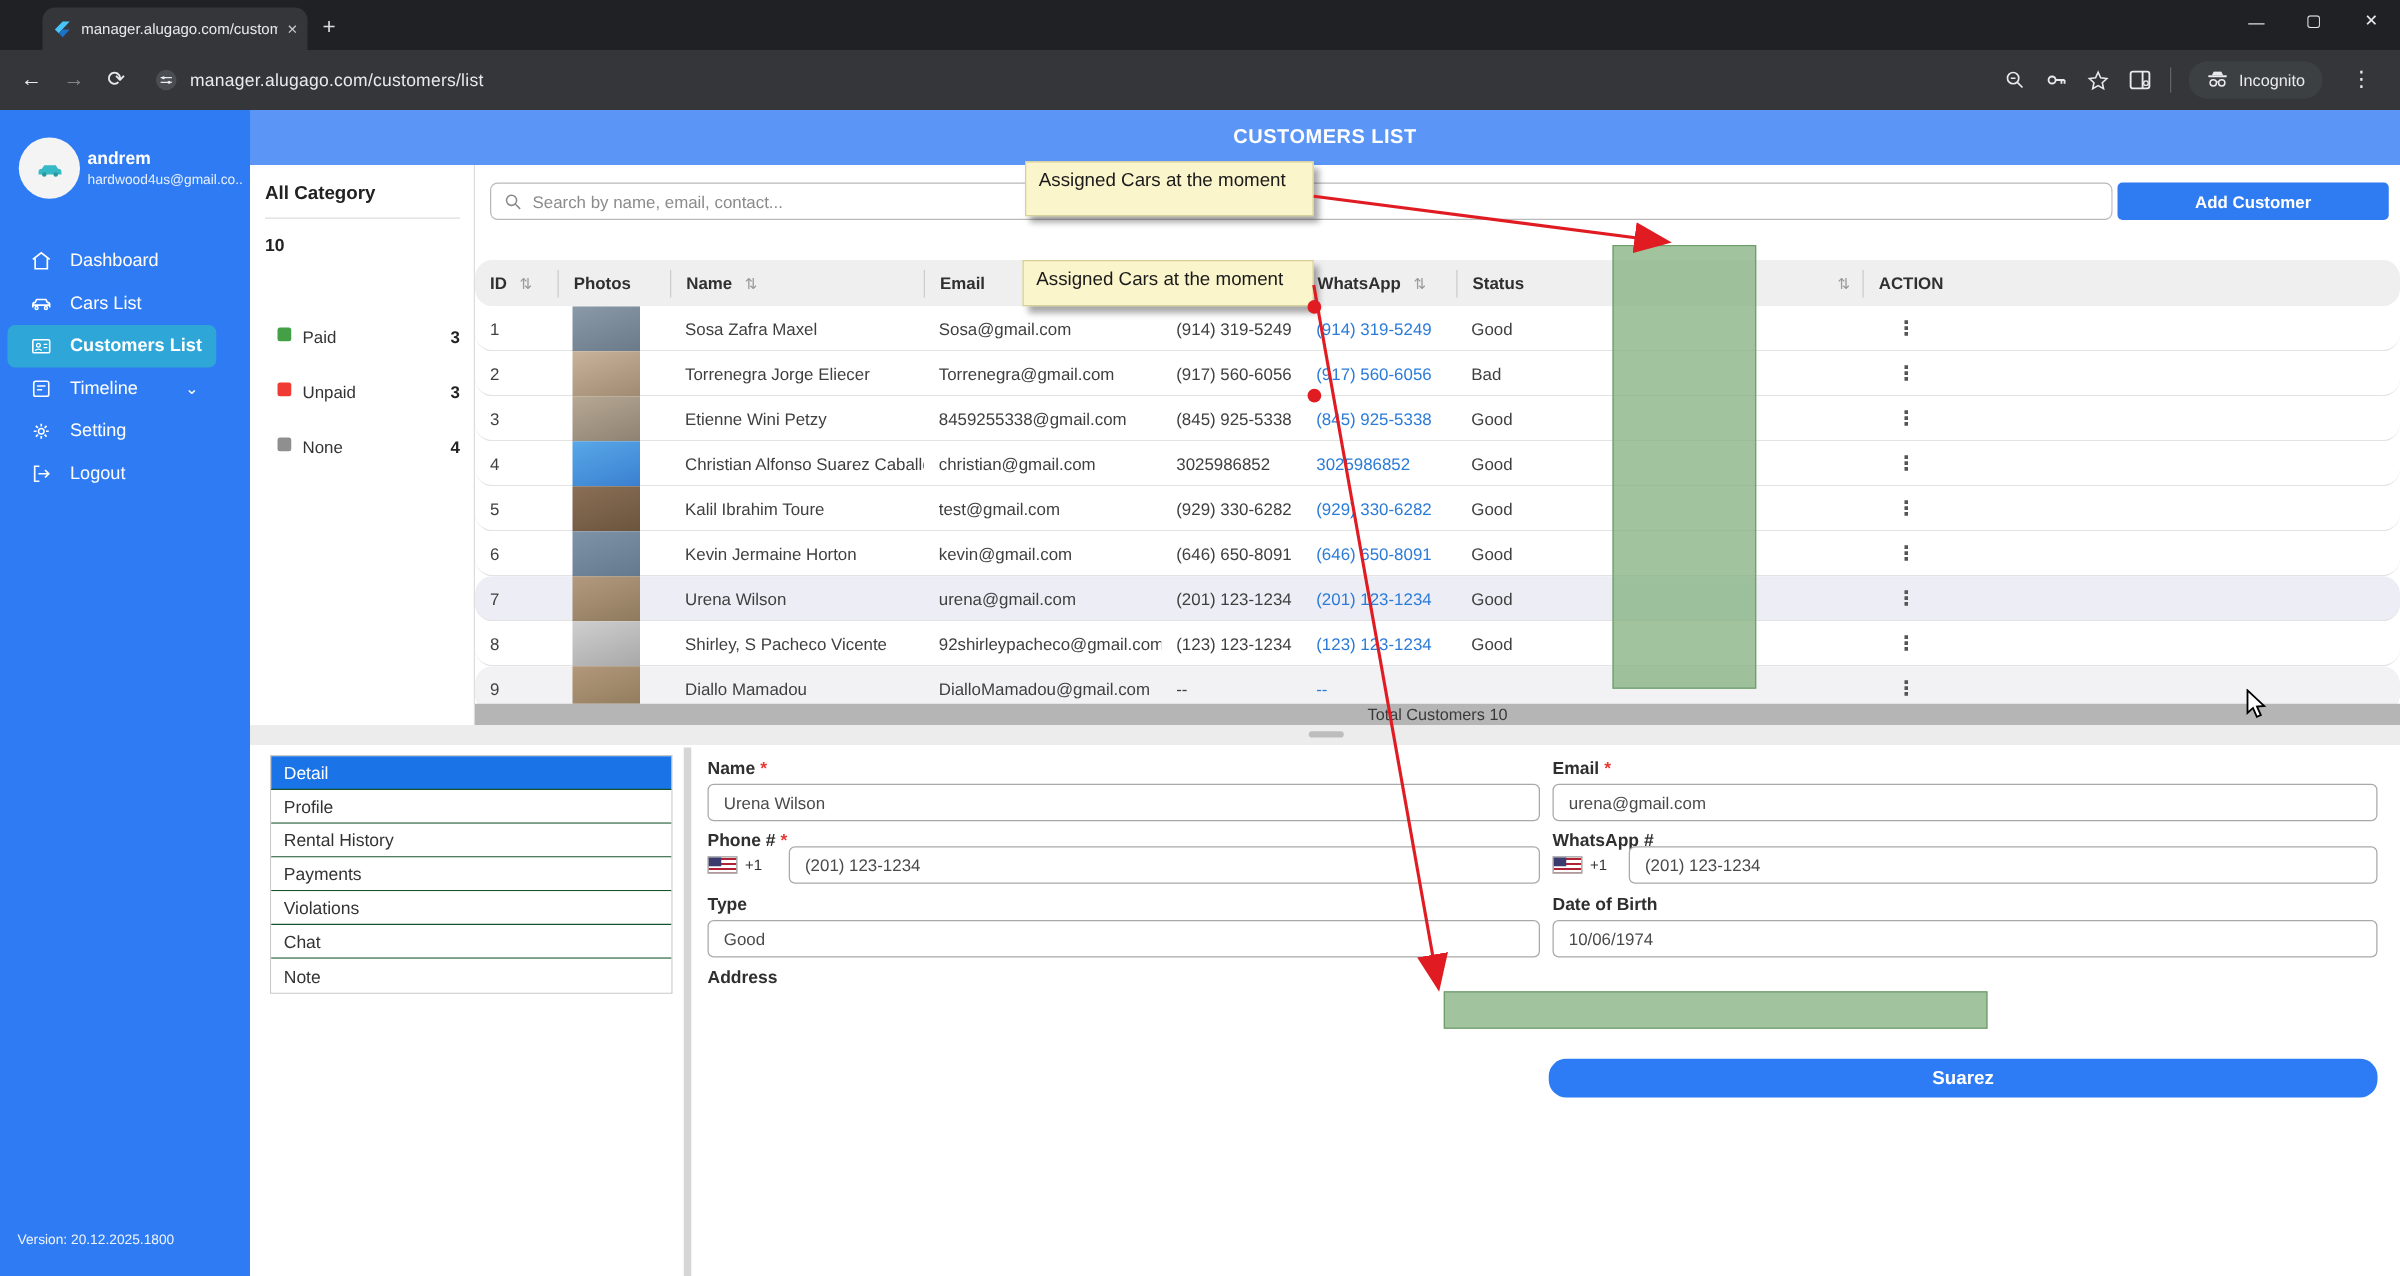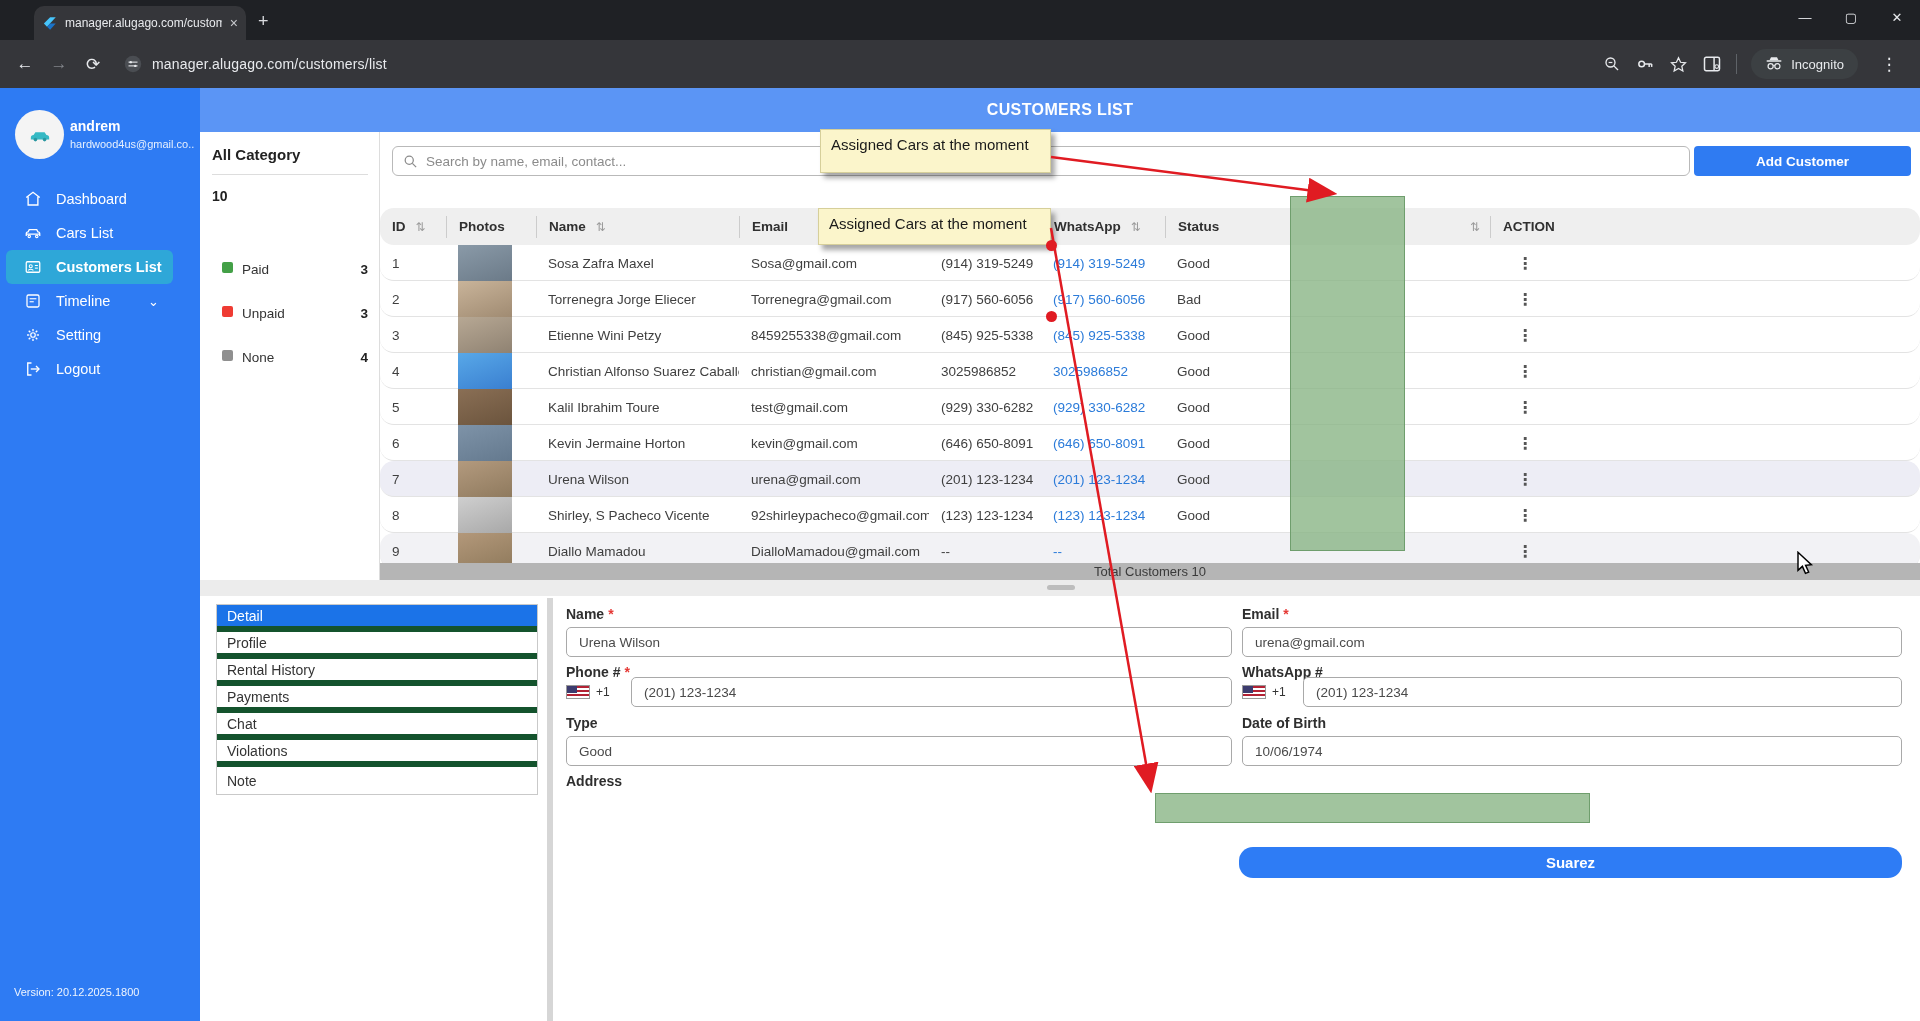--- a/index.html
+++ b/index.html
@@ -30,21 +30,21 @@
 
   
   .app { position:absolute; top:88px; left:0; width:1920px; height:933px; background:#fff; }
 
   .sidebar { position:absolute; left:0; top:0; width:200px; height:933px; background:#2e7bf3; z-index:5; }
   .avatar { position:absolute; left:15px; top:22px; width:49px; height:49px; border-radius:50%;
     background:#f4f4f4; display:flex; align-items:center; justify-content:center; }
   .user-name { position:absolute; left:70px; top:30px; color:#fff; font-size:14px; font-weight:bold; }
   .user-email { position:absolute; left:70px; top:50px; color:rgba(255,255,255,.88); font-size:11px;
     width:125px; white-space:nowrap; overflow:hidden; }
-  .nav-list { position:absolute; left:0; top:94px; width:179px; }
+  .nav-list { position:absolute; left:0; top:104px; width:179px; }
   .nav-item { position:relative; height:34px; display:flex; align-items:center; gap:14px;
     padding-left:18px; color:#fff; font-size:14.5px; margin:0 6px; border-radius:6px; }
   .nav-item.active { background:#2ea7d8; font-weight:bold; }
   .nav-item .chev { position:absolute; right:14px; font-size:13px; }
   .nav-item svg { width:18px; height:18px; }
   .version { position:absolute; left:14px; top:898px; color:rgba(255,255,255,.92); font-size:11px; }
 
   .band { position:absolute; left:200px; top:0; width:1720px; height:44px; background:#5b95f5;
     display:flex; align-items:center; justify-content:center; }
   .band-title { color:#fff; font-size:16px; font-weight:bold; letter-spacing:.4px; }
@@ -88,21 +88,21 @@
   .kebab { font-size:16px; color:#555; font-weight:bold; padding-left:15px; }
   .totalbar { position:absolute; left:380px; top:475px; width:1540px; height:17px; background:#b5b5b5;
     display:flex; align-items:center; justify-content:center; font-size:13px; color:#3a3a3a; }
   .graystrip { position:absolute; left:200px; top:492px; width:1720px; height:16px; background:#ececec; }
   .hthumb { position:absolute; left:1047px; top:497px; width:28px; height:5px; background:#bdbdbd; border-radius:3px; }
 
   
   .tabs-panel { position:absolute; left:216px; top:516px; width:322px; background:#fff;
     border:1px solid #c9c9c9; }
   .dtab { height:27px; display:flex; align-items:center; padding-left:10px; font-size:14px; color:#333;
-    border-bottom:6px solid #14532d; background:#fff; }
+    border-bottom:1px solid #14532d; background:#fff; }
   .dtab:last-child { border-bottom:none; }
   .dtab.active { background:#1b73e8; color:#fff; }
   .splitter { position:absolute; left:547px; top:510px; width:6px; height:423px; background:#d6d6d6; }
 
   .flabel { position:absolute; font-size:14px; font-weight:bold; color:#2f2f2f; }
   .flabel .req { color:#e53935; margin-left:4px; }
   .finput { position:absolute; height:30px; border:1px solid #a9a9a9; border-radius:5px; background:#fff;
     font-size:13.5px; color:#4a4a4a; display:flex; align-items:center; padding-left:12px; white-space:nowrap; overflow:hidden; }
   .flaggrp { position:absolute; height:30px; display:flex; align-items:center; gap:6px; }
   .usflag { width:24px; height:14px; position:relative;
@@ -453,22 +453,22 @@
       <span>Total Customers 10</span>
     </div>
     <div class="graystrip"></div>
     <div class="hthumb"></div>
 
     <div class="tabs-panel" id="dtabs">
         <div class="dtab active">Detail</div>
         <div class="dtab">Profile</div>
         <div class="dtab">Rental History</div>
         <div class="dtab">Payments</div>
+        <div class="dtab">Violations</div>
         <div class="dtab">Chat</div>
-        <div class="dtab">Violations</div>
         <div class="dtab">Note</div>
       </div>
     <div class="splitter"></div>
 
     <div class="flabel" style="left:566px; top:518px">
       <span>Name</span><span class="req">*</span></div>
     <div class="finput" style="left:566px; top:539px; width:666px">
       <span>Urena Wilson</span>
       </div>
 

